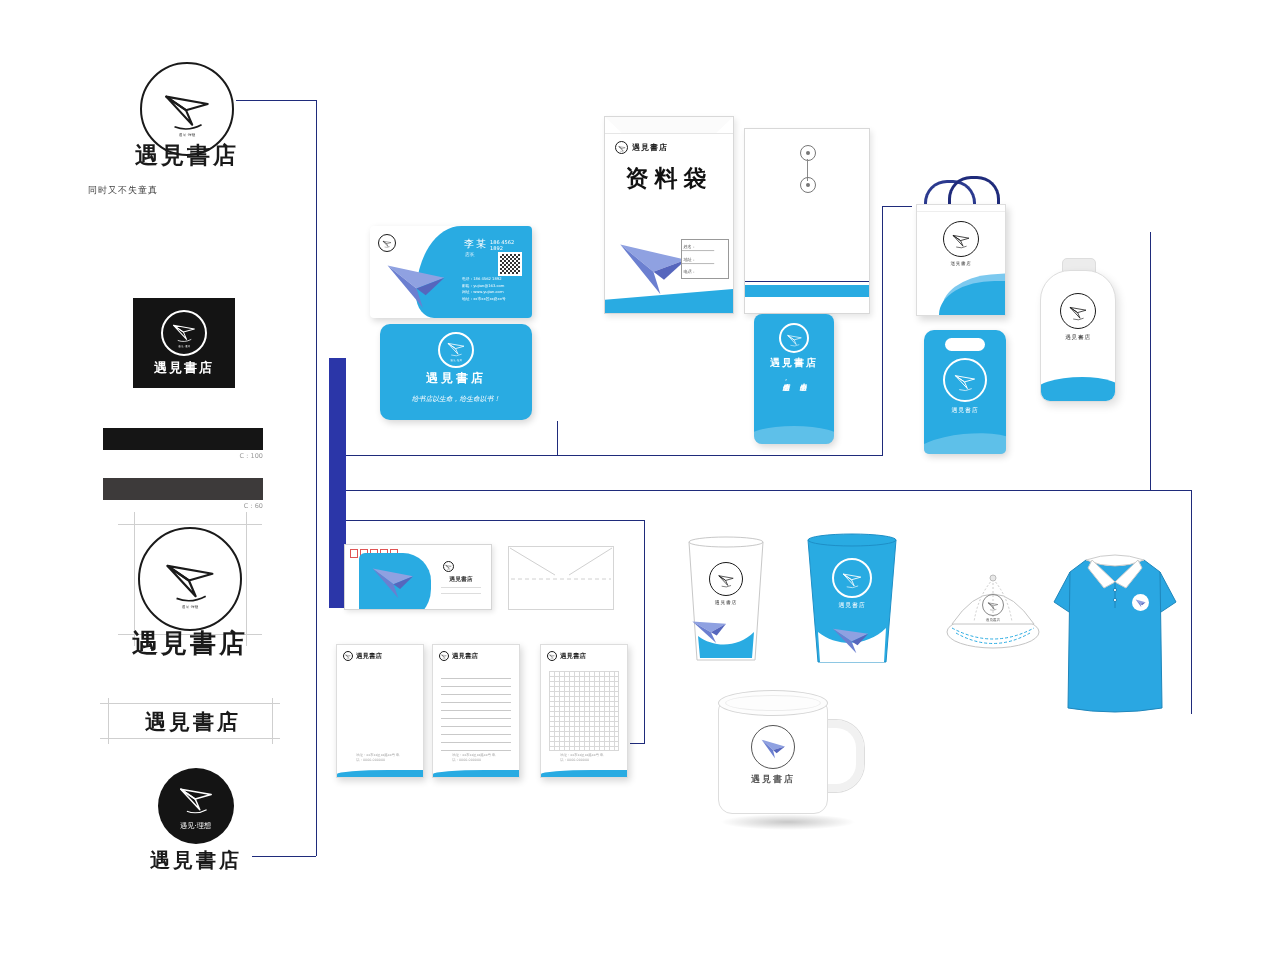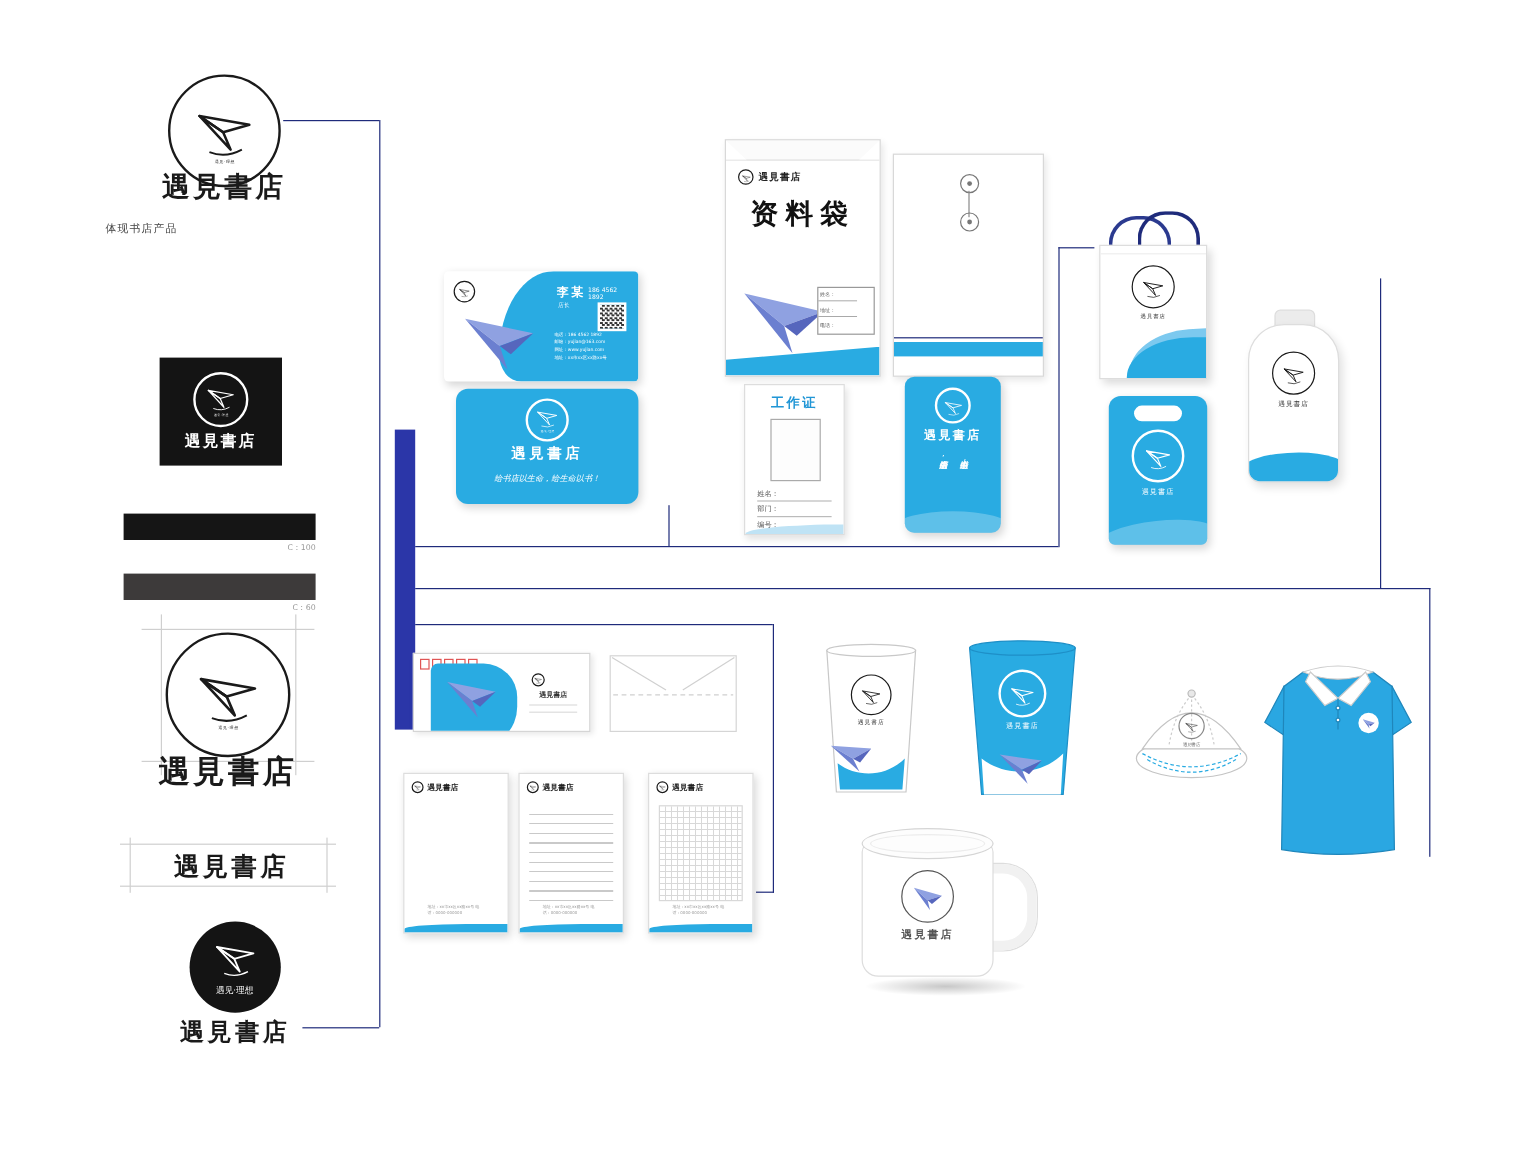--- a/index.html
+++ b/index.html
@@ -38,21 +38,21 @@
   </svg>
 
   <div class="abs cl" style="left:140px;top:62px;width:94px;height:94px">
     <svg class="plane" viewBox="0 0 100 100" style="width:52px;height:52px;color:#1a1a1a">
         <use href="#plane-o"></use>
       </svg>
     <span class="sub">遇见·理想</span>
   </div>
   <div class="abs bname" style="left:124px;top:140px;width:126px;font-size:23px">遇見書店</div>
 
-  <div class="abs" style="left:88px;top:184px;font-size:9px;color:#444;letter-spacing:1px">体现书店产品</div>
+  <div class="abs" style="left:88px;top:184px;font-size:9px;color:#444;letter-spacing:1px">同时又不失童真</div>
 
   <div class="abs" style="left:133px;top:298px;width:102px;height:90px;background:#141414;display:flex;flex-direction:column;align-items:center;justify-content:center;gap:3px">
     <div class="cl white" style="width:46px;height:46px">
       <svg class="plane" viewBox="0 0 100 100" style="width:26px;height:26px;color:#fff">
           <use href="#plane-o"></use>
         </svg>
       <span class="sub" style="transform:scale(.4)">遇见·理想</span>
     </div>
     <div style="color:#fff;font-size:13px;font-weight:700;letter-spacing:2px">遇見書店</div>
   </div>
@@ -106,21 +106,21 @@
   <div class="abs shadow" style="left:370px;top:226px;width:162px;height:92px;background:#fff;border-radius:4px;overflow:hidden">
     <div class="abs" style="left:46px;top:0;right:0;bottom:0;background:#29abe2;border-radius:60px 0 0 24px / 92px 0 0 30px"></div>
     <div class="abs cl" style="left:8px;top:8px;width:18px;height:18px;border-width:1.5px">
       <svg class="plane" viewBox="0 0 100 100" style="width:10px;height:10px;color:#1a1a1a">
           <use href="#plane-o"></use>
         </svg>
     </div>
     <svg class="plane abs" viewBox="0 0 100 100" style="left:6px;top:24px;width:80px;height:62px;transform:rotate(-4deg)">
         <use href="#plane-c"></use>
       </svg>
-    <div class="abs" style="left:94px;top:11px;color:#fff;font-size:10px;font-weight:700;letter-spacing:2px">李某</div>
+    <div class="abs" style="left:94px;top:11px;color:#fff;font-size:10px;font-weight:400;letter-spacing:2px">李某</div>
     <div class="abs" style="left:95px;top:25px;color:#eaf6ff;font-size:6px;transform:scale(.8);transform-origin:left top">店长</div>
     <div class="abs" style="left:120px;top:13px;color:#fff;font-size:6px;transform:scale(.85);transform-origin:left top">186 4562 1892</div>
     <div class="abs" style="left:128px;top:26px;width:20px;height:20px;background:repeating-conic-gradient(#333 0 25%,#fff 0 50%) 0 0/4px 4px;border:2px solid #fff"></div>
     <div class="abs" style="left:92px;top:50px;width:110px;color:#fff;font-size:6px;line-height:1.7;transform:scale(.62);transform-origin:left top">
       <div>电话：186 4562 1892</div>
       <div>邮箱：yujian@163.com</div>
       <div>网址：www.yujian.com</div>
       <div>地址：xx市xx区xx路xx号</div>
     </div>
   </div>
@@ -164,30 +164,20 @@
       <div style="width:4px;height:4px;background:#777;border-radius:50%"></div>
     </div>
     <div class="abs" style="left:62px;top:30px;width:1px;height:22px;background:#8a8a8a"></div>
     <div class="abs" style="left:55px;top:48px;width:14px;height:14px;border:1.5px solid #777;border-radius:50%;display:flex;align-items:center;justify-content:center">
       <div style="width:4px;height:4px;background:#777;border-radius:50%"></div>
     </div>
     <div class="abs" style="left:0;top:152px;width:100%;height:1px;background:#1f2b7b"></div>
     <div class="abs" style="left:0;top:156px;width:100%;height:12px;background:#29abe2"></div>
   </div>
 
-  <div class="abs" style="left:620px;top:320px;width:82px;height:124px;background:#fff;border:1px solid #ddd;box-shadow:2px 3px 6px rgba(0,0,0,.12);overflow:hidden">
-    <div style="margin-top:7px;text-align:center;color:#2196d6;font-size:11px;font-weight:700;letter-spacing:2px">工作证</div>
-    <div class="abs" style="left:21px;top:28px;width:40px;height:50px;border:1px solid #aaa;background:#fdfdfd"></div>
-    <div class="abs" style="left:10px;top:86px;width:62px">
-      <div style="border-bottom:1px solid #bbb;font-size:6px;color:#555;height:10px;transform-origin:left center">姓名：</div>
-      <div style="border-bottom:1px solid #bbb;font-size:6px;color:#555;height:10px;margin-top:2px">部门：</div>
-      <div style="border-bottom:1px solid #bbb;font-size:6px;color:#555;height:10px;margin-top:2px">编号：</div>
-    </div>
-    <div class="abs" style="left:0;bottom:0;width:100%;height:8px;background:#bfe3f5;border-top-left-radius:100% 100%"></div>
-  </div>
 
   <div class="abs shadow" style="left:754px;top:314px;width:80px;height:130px;background:#29abe2;border-radius:8px;overflow:hidden">
     <div class="abs" style="left:-8px;right:-8px;bottom:-8px;height:26px;background:rgba(255,255,255,.25);border-radius:50% 50% 0 0"></div>
     <div class="cl white" style="width:30px;height:30px;margin:9px auto 3px">
       <svg class="plane" viewBox="0 0 100 100" style="width:17px;height:17px;color:#fff">
           <use href="#plane-o"></use>
         </svg>
     </div>
     <div style="color:#fff;font-size:10px;font-weight:700;letter-spacing:2px;text-align:center">遇見書店</div>
     <div class="abs" style="left:0;top:64px;width:100%;display:flex;justify-content:center;gap:7px">

